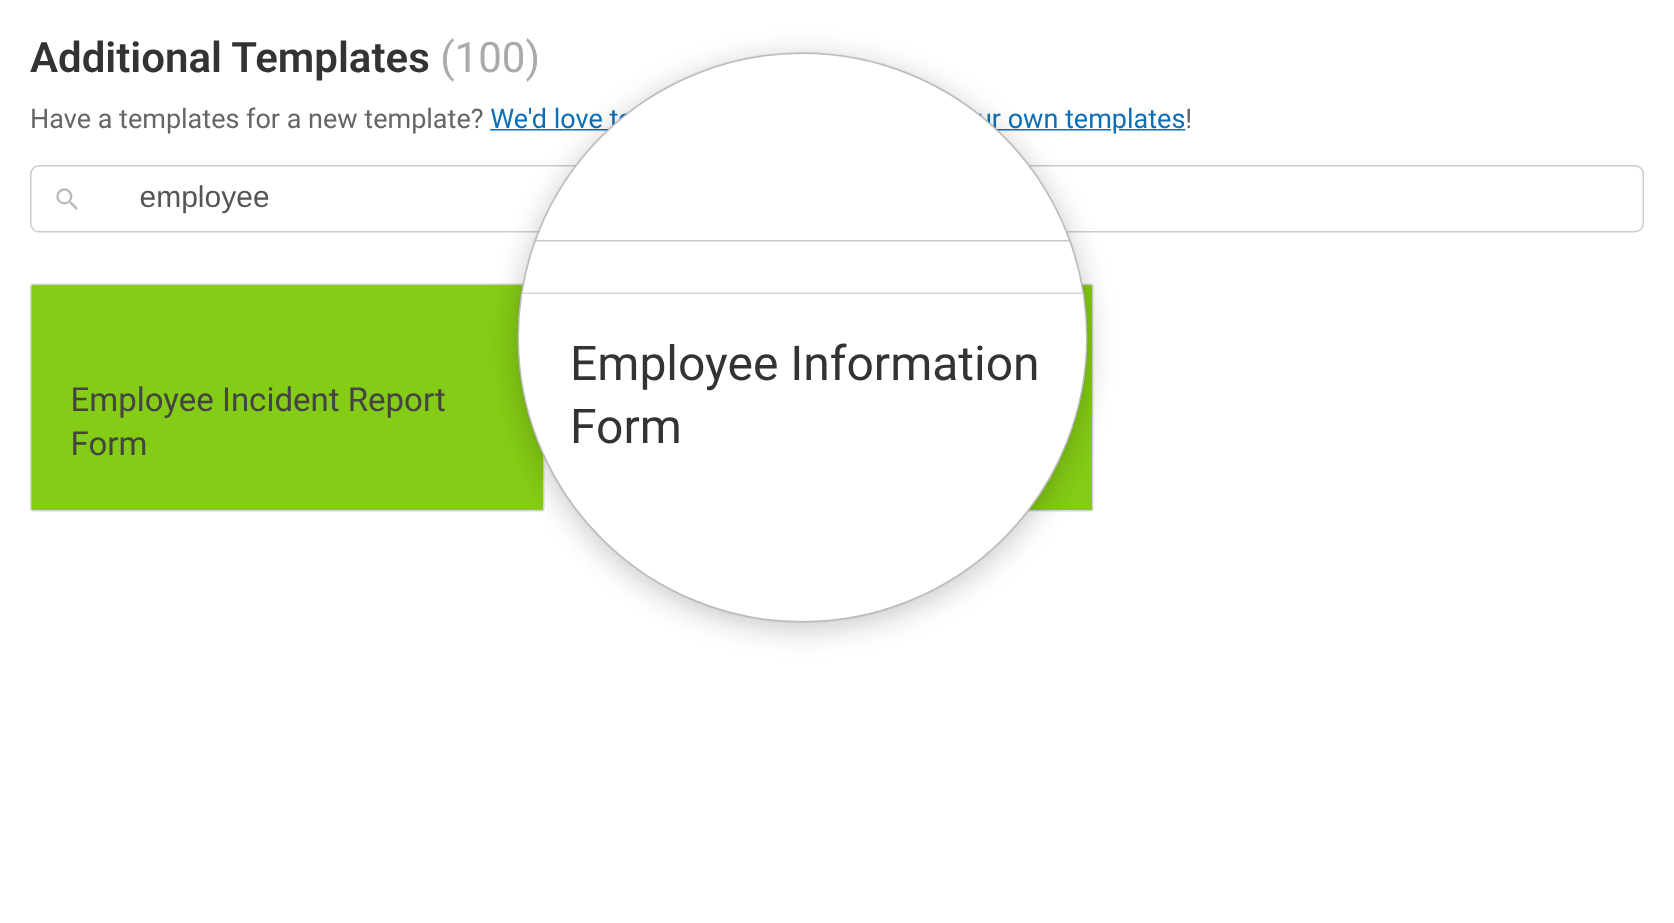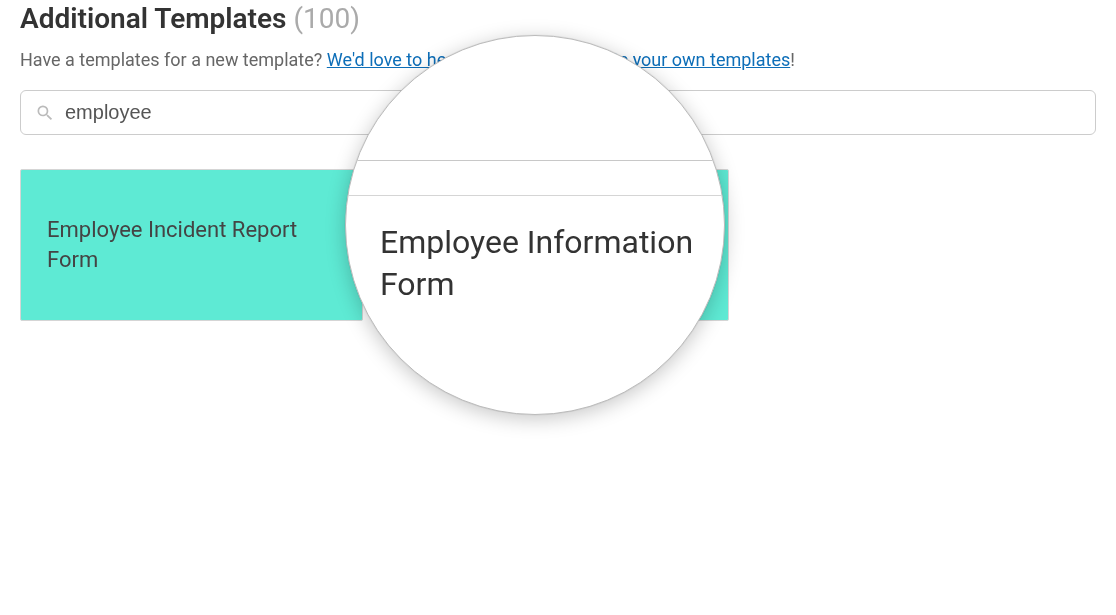--- a/index.html
+++ b/index.html
@@ -9,21 +9,21 @@
     }
     body {
       font-family: -apple-system, BlinkMacSystemFont, "Segoe UI", Roboto, Helvetica, Arial, sans-serif;
       background: #ffffff;
       width: 1116px;
       height: 615px;
       overflow: hidden;
       position: relative;
     }
     .container {
-      padding: 2px 20px 20px 20px;
+      padding: 22px 20px 20px 20px;
     }
     .page-title {
       font-size: 28px;
       font-weight: 600;
       color: #333333;
       margin-bottom: 14px;
     }
     .page-title .count {
       color: #aaaaaa;
       font-weight: 400;
@@ -37,20 +37,21 @@
       color: #0d6eb8;
       text-decoration: underline;
     }
     .search-wrapper {
       display: flex;
       align-items: center;
       border: 1px solid #cccccc;
       border-radius: 6px;
       padding: 10px 14px;
       margin-bottom: 34px;
+      gap: 28px;
     }
     .search-icon {
       width: 20px;
       height: 20px;
       margin-right: 10px;
       flex-shrink: 0;
     }
     .search-icon svg {
       width: 100%;
       height: 100%;
@@ -68,23 +69,23 @@
       display: grid;
       grid-template-columns: repeat(3, 1fr);
       gap: 24px;
     }
     .card {
       border: 1px solid #d5d5d5;
       border-radius: 2px;
       padding: 28px 26px;
       min-height: 152px;
       display: flex;
-      align-items: center;
+      align-items: flex-end;
       cursor: pointer;
-      background: #5eead4;
+      background: #84cc16;
     }
     .card-title {
       font-size: 22px;
       color: #444444;
       line-height: 1.35;
     }
     
     .magnifier {
       position: absolute;
       left: 345px;

